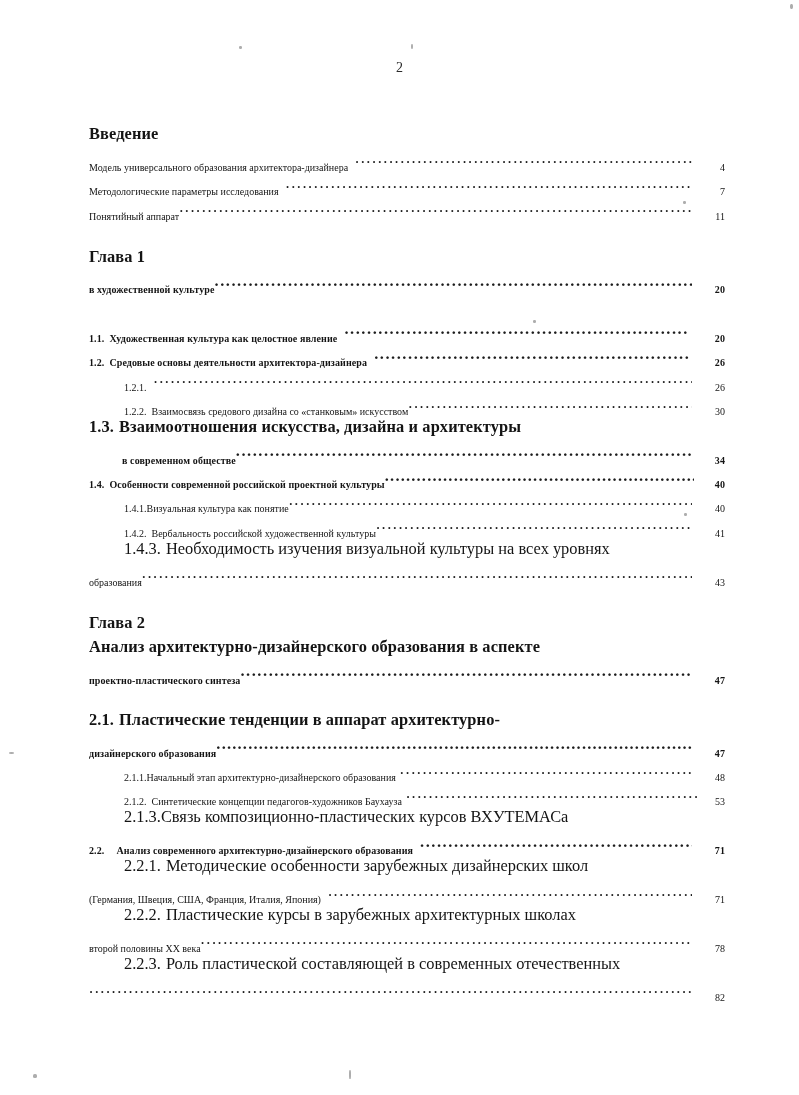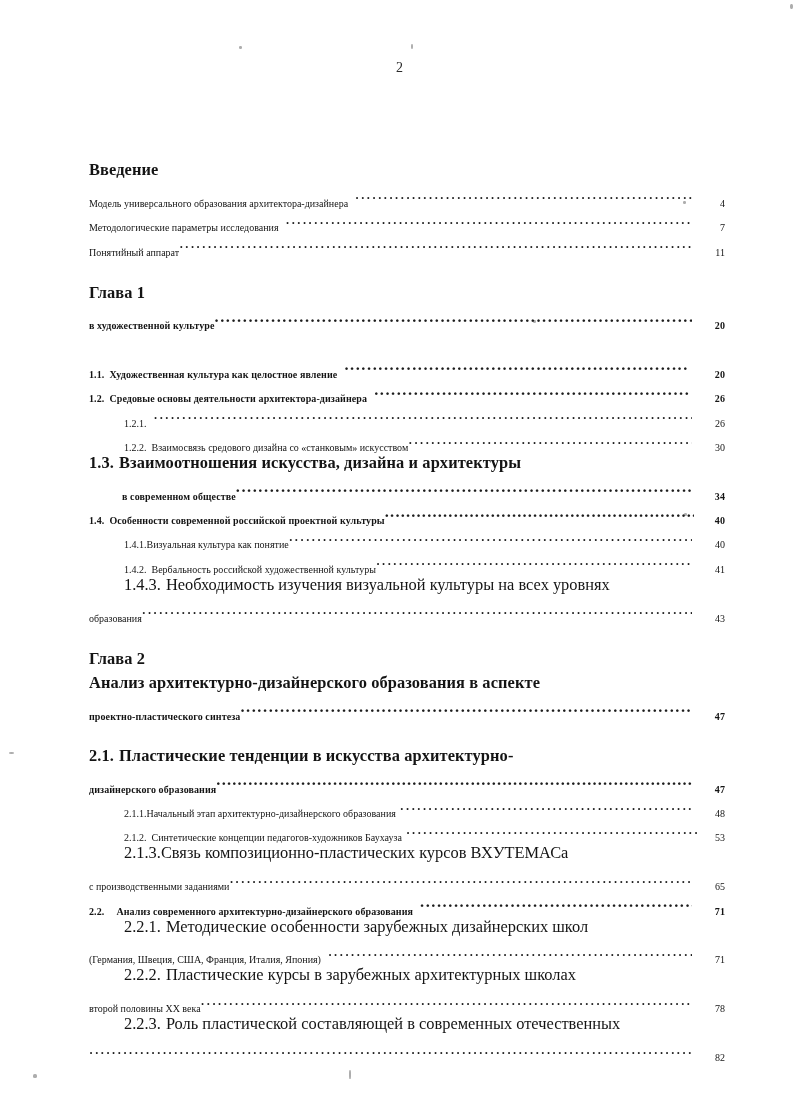--- a/index.html
+++ b/index.html
@@ -30,21 +30,20 @@
     color: #2a2a2a;
     letter-spacing: 0.2px;
   }
 
   
   .toc {
     position: absolute;
     left: 89px;
     top: 122px;
     width: 636px;
-    margin-top: 36px;
   }
 
   
   .row {
     display: flex;
     align-items: baseline;
     width: 100%;
     height: 24.4px;
     line-height: 24.4px;
     font-size: 10px;
@@ -248,21 +247,21 @@
       <div class="row i0 b nogap">
         <span class="txt">проектно-пластического синтеза</span>
         <span class="leader"></span>
         <span class="pg pg-pad">47</span>
       </div>
     </div>
 
     <div class="grp sp-md">
 
       <div class="plain b i0">
-        <span>2.1.</span><span style="padding-left:5px;">Пластические тенденции в искусства архитектурно-</span>
+        <span>2.1.</span><span style="padding-left:5px;">Пластические тенденции в аппарат архитектурно-</span>
       </div>
 
       <div class="row i0 b nogap">
         <span class="txt">дизайнерского образования</span>
         <span class="leader tight"></span>
         <span class="pg pg-pad">47</span>
       </div>
 
       <div class="row i1 n sp-before2">
         <span class="txt">2.1.1.</span>
@@ -275,25 +274,20 @@
         <span class="txt">2.1.2.</span>
         <span class="txt" style="padding-left:5px;">Синтетические концепции педагогов-художников Баухауза</span>
         <span class="leader"></span>
         <span class="pg pg-tight">53</span>
       </div>
 
       <div class="plain n i1">
         <span>2.1.3.</span><span>Связь композиционно-пластических курсов ВХУТЕМАСа</span>
       </div>
 
-      <div class="row i0 n nogap">
-        <span class="txt">с производственными заданиями</span>
-        <span class="leader"></span>
-        <span class="pg pg-pad">65</span>
-      </div>
 
       <div class="row i0 b sp-before">
         <span class="txt">2.2.</span>
         <span class="txt" style="padding-left:12px;">Анализ современного архитектурно-дизайнерского образования</span>
         <span class="leader"></span>
         <span class="pg pg-pad">71</span>
       </div>
 
       <div class="plain n i1">
         <span>2.2.1.</span><span style="padding-left:5px;">Методические особенности зарубежных дизайнерских школ</span>

